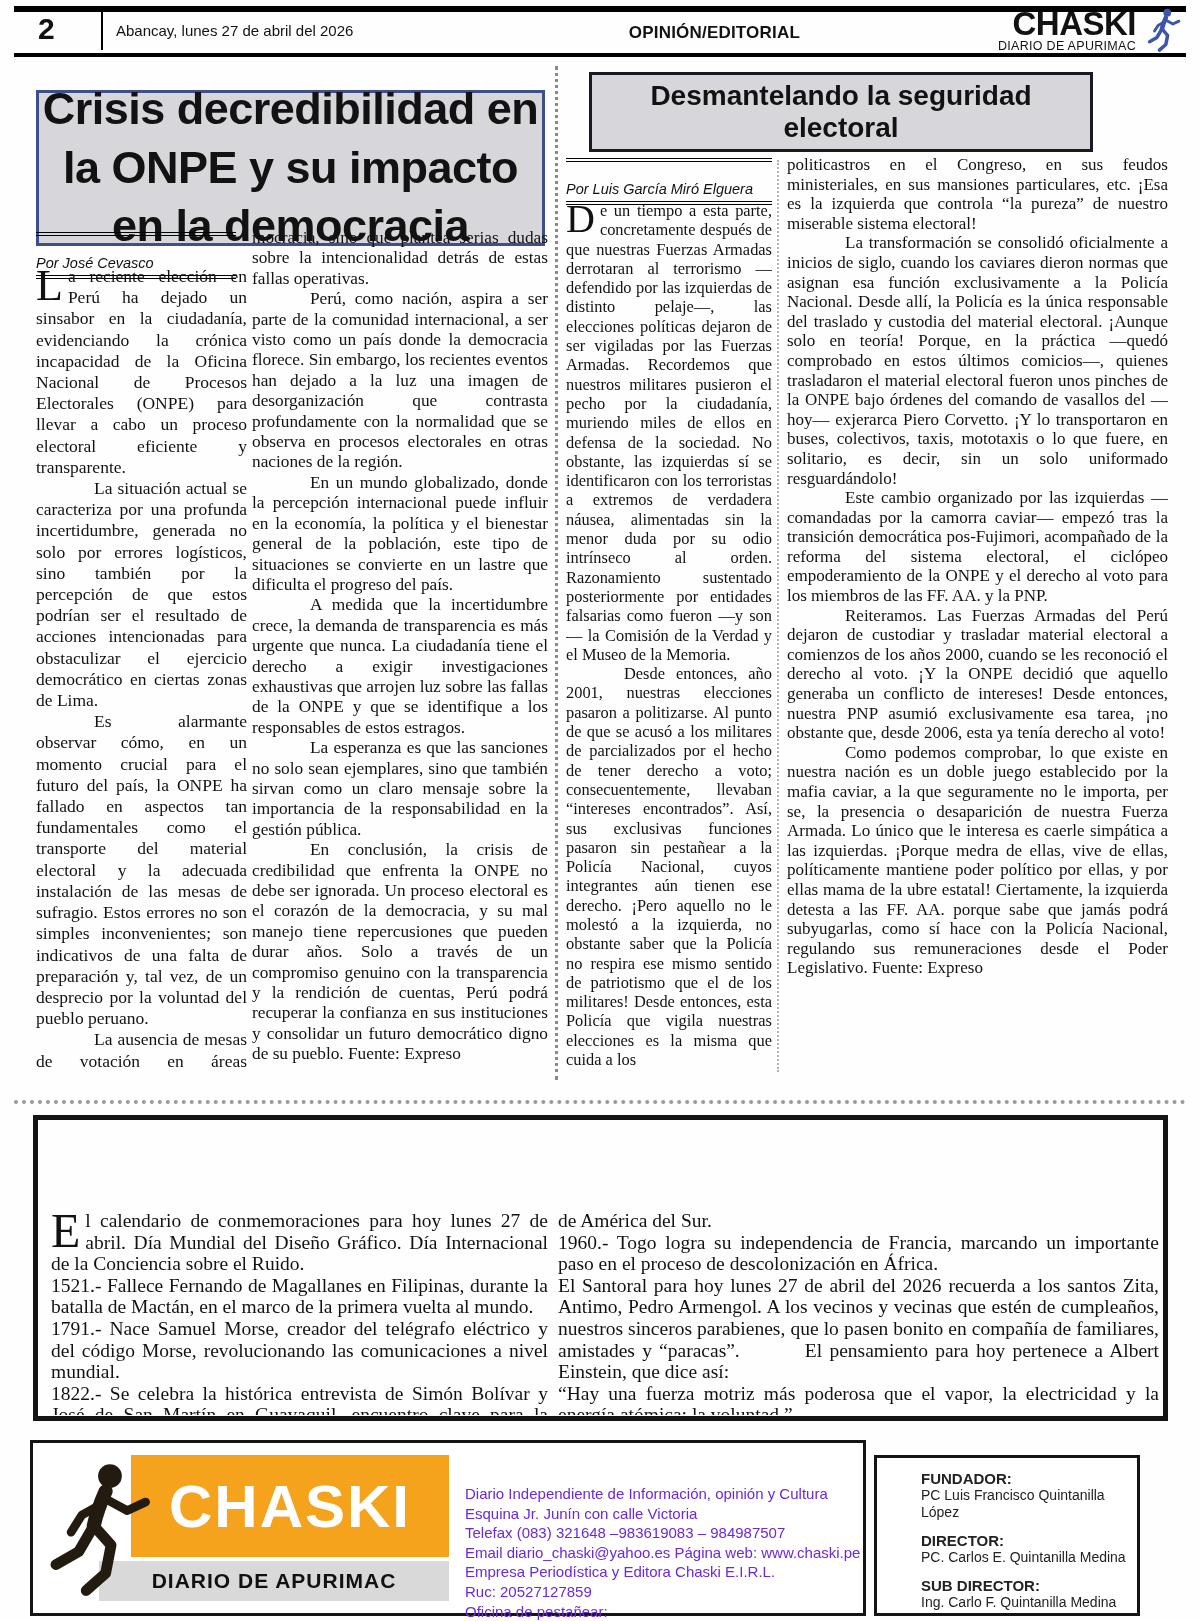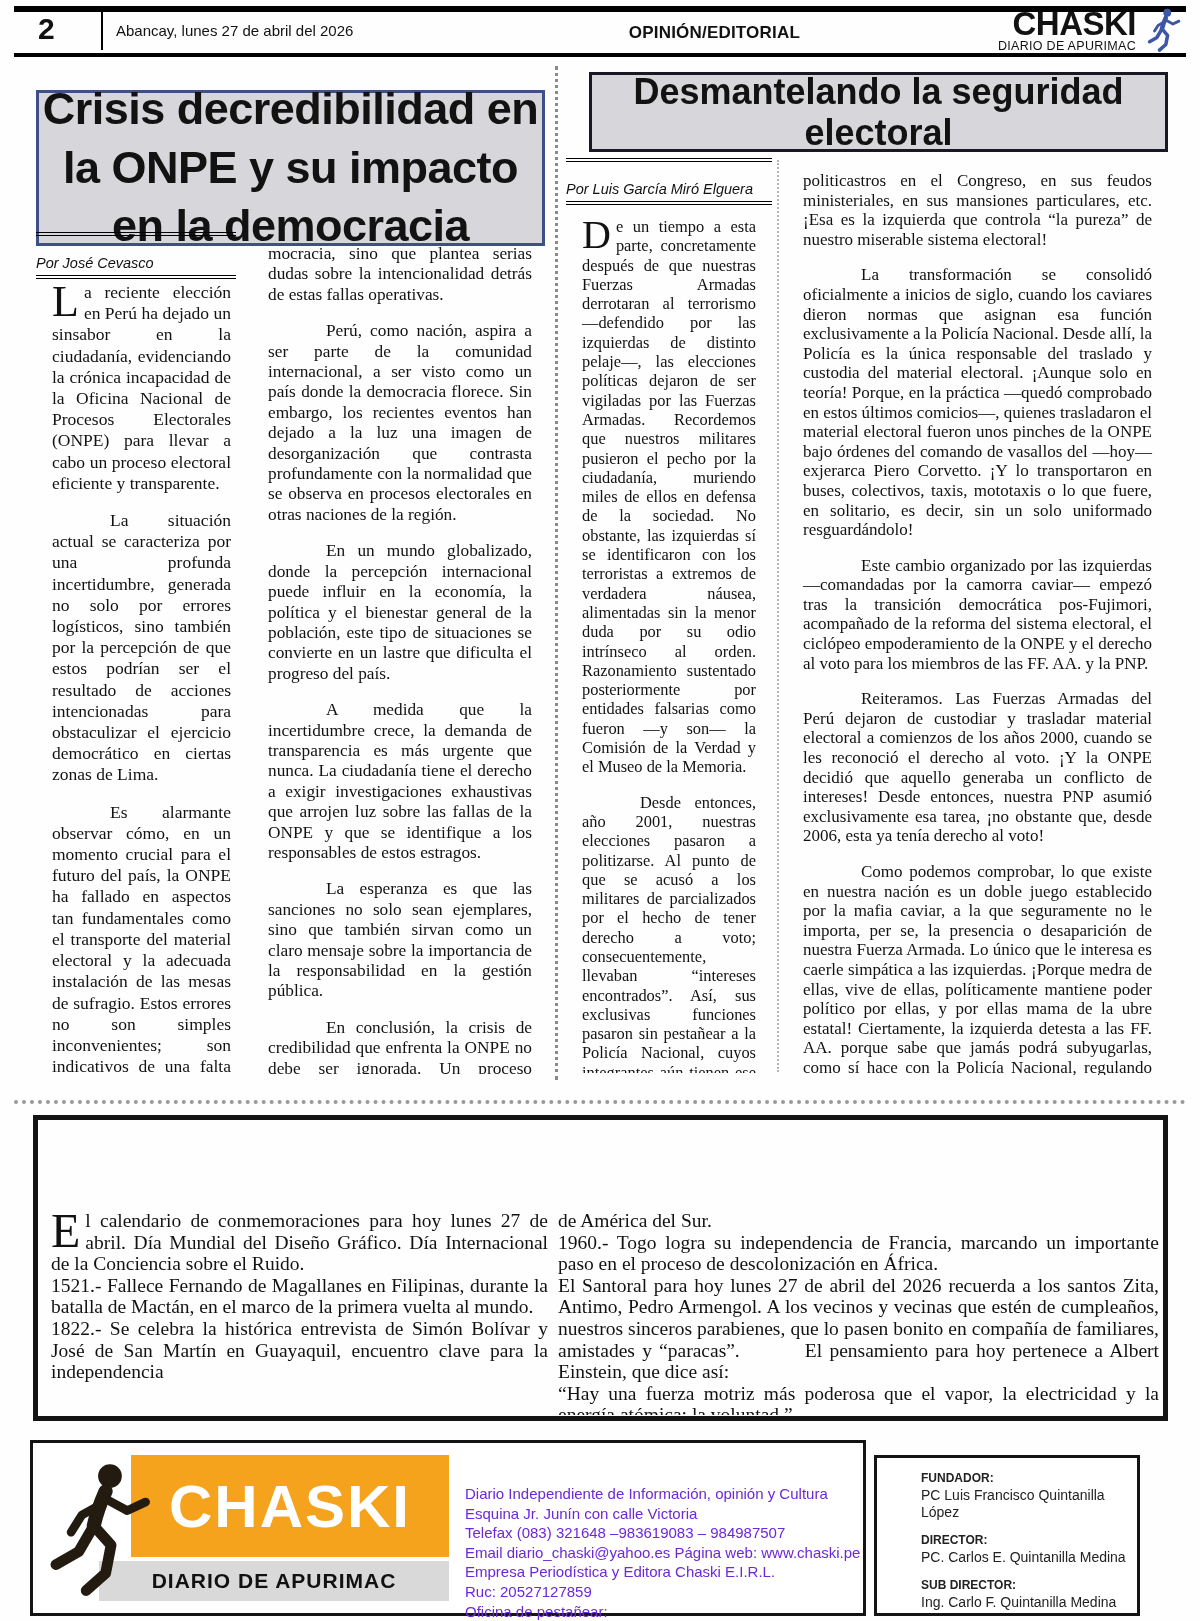--- a/index.html
+++ b/index.html
@@ -27,30 +27,30 @@
   .runner g path { stroke:currentColor; fill:none; stroke-linecap:round; stroke-linejoin:round; }
 
   .vdot1 { position:absolute; left:555px; top:66px; height:1014px; border-left:3px dotted #8a8a8a; }
   .vdot2 { position:absolute; left:777px; top:160px; height:912px; border-left:2px dotted #b5b5b5; }
   .hdot  { position:absolute; left:14px; top:1100px; width:1172px; border-top:4px dotted #999; }
 
   .titlebox { background:#d7d7db; display:flex; align-items:center; justify-content:center;
     text-align:center; font-family:"Liberation Sans", sans-serif; font-weight:bold; }
   .titlebox-left { position:absolute; left:36px; top:70px; width:509px; height:156px;
     border:3px solid #3f5086; font-size:45px; line-height:1.3; letter-spacing:-.5px;margin-top:20px; }
-  .titlebox-right { position:absolute; left:589px; top:72px; width:579px; height:80px;
-    border:3px solid #191923; font-size:36px; line-height:1.15; }
+  .titlebox-right { position:absolute; left:589px; top:72px; width:504px; height:80px;
+    border:3px solid #191923; font-size:28px; line-height:1.15; }
 
   .byline { position:absolute; border-top:4px double #000; border-bottom:4px double #000;
     padding:19px 0 4px; font:italic 14.5px "Liberation Sans", sans-serif; }
   .byline-left  { left:36px;  top:232px; width:200px; }
   .byline-right { left:566px; top:158px; width:206px; }
 
   .col { position:absolute; text-align:justify; overflow:hidden; }
-  .col p { margin:16px; }
+  .col p { margin:0; }
   .col p.ind { text-indent:58px; }
   .col-l1 { left:36px;  top:266px; width:211px; height:808px; font-size:17.5px; line-height:21.2px; }
   .col-l2 { left:252px; top:228px; width:296px; height:846px; font-size:17.3px; line-height:20.4px; }
   .col-m1 { left:566px; top:201px; width:206px; height:872px; font-size:16.4px; line-height:19.3px; }
   .col-m2 { left:787px; top:155px; width:381px; height:920px; font-size:17px;   line-height:19.6px; }
   .dropcap { float:left; font-size:44px; line-height:35px; padding:2px 5px 0 0; }
   .col-m1 .dropcap { font-size:40px; line-height:32px; }
 
   .conm { position:absolute; left:33px; top:1115px; width:1135px; height:306px;
     border:5px solid #141414; background:#fefefe; }
@@ -72,21 +72,21 @@
     display:flex; align-items:center; justify-content:center; color:#fff;
     font:bold 60px "Liberation Sans", sans-serif; letter-spacing:2px; }
   .logo-graybar { position:absolute; left:66px; top:118px; width:350px; height:40px; background:#d9d9d9;
     display:flex; align-items:center; justify-content:center; color:#111;
     font:bold 21px "Liberation Sans", sans-serif; letter-spacing:1px; }
   .foot-info { position:absolute; left:432px; top:13px; width:396px;
     font:15px/19.6px "Liberation Sans", sans-serif; color:#6d28d9;margin-top:28px; }
   .foot-staff { position:absolute; left:874px; top:1455px; width:266px; height:161px;
     border:3px solid #141414; background:#fff; padding:12px 6px 0 44px;
     font-family:"Liberation Sans", sans-serif; color:#222; }
-  .staff-role { font-weight:bold; font-size:12px; line-height:17px; }
+  .staff-role { font-weight:bold; font-size:15px; line-height:17px; }
   .staff-name { font-size:14px; line-height:17px; margin-bottom:11px; }
 </style>
 </head>
 <body>
 
 <div class="page">
 
   <div class="rule rule-a"></div>
   <div class="hdr-num">2</div>
   <div class="hdr-vline"></div>
@@ -140,20 +140,21 @@
     <p class="ind">La transformación se consolidó oficialmente a inicios de siglo, cuando los caviares dieron normas que asignan esa función exclusivamente a la Policía Nacional. Desde allí, la Policía es la única responsable del traslado y custodia del material electoral. ¡Aunque solo en teoría! Porque, en la práctica —quedó comprobado en estos últimos comicios—, quienes trasladaron el material electoral fueron unos pinches de la ONPE bajo órdenes del comando de vasallos del —hoy— exjerarca Piero Corvetto. ¡Y lo transportaron en buses, colectivos, taxis, mototaxis o lo que fuere, en solitario, es decir, sin un solo uniformado resguardándolo!</p>
     <p class="ind">Este cambio organizado por las izquierdas —comandadas por la camorra caviar— empezó tras la transición democrática pos-Fujimori, acompañado de la reforma del sistema electoral, el ciclópeo empoderamiento de la ONPE y el derecho al voto para los miembros de las FF. AA. y la PNP.</p>
     <p class="ind">Reiteramos. Las Fuerzas Armadas del Perú dejaron de custodiar y trasladar material electoral a comienzos de los años 2000, cuando se les reconoció el derecho al voto. ¡Y la ONPE decidió que aquello generaba un conflicto de intereses! Desde entonces, nuestra PNP asumió exclusivamente esa tarea, ¡no obstante que, desde 2006, esta ya tenía derecho al voto!</p>
     <p class="ind">Como podemos comprobar, lo que existe en nuestra nación es un doble juego establecido por la mafia caviar, a la que seguramente no le importa, per se, la presencia o desaparición de nuestra Fuerza Armada. Lo único que le interesa es caerle simpática a las izquierdas. ¡Porque medra de ellas, vive de ellas, políticamente mantiene poder político por ellas, y por ellas mama de la ubre estatal! Ciertamente, la izquierda detesta a las FF. AA. porque sabe que jamás podrá subyugarlas, como sí hace con la Policía Nacional, regulando sus remuneraciones desde el Poder Legislativo. Fuente: Expreso</p>
   </div>
 
   <div class="conm">
     <div class="conm-col conm-l">
       <p><span class="dropcap">E</span><span>l calendario de conmemoraciones para hoy lunes 27 de abril. Día Mundial del Diseño Gráfico. Día Internacional de la Conciencia sobre el Ruido.</span></p>
       <p>1521.- Fallece Fernando de Magallanes en Filipinas, durante la batalla de Mactán, en el marco de la primera vuelta al mundo.</p>
+      <p>1791.- Nace Samuel Morse, creador del telégrafo eléctrico y del código Morse, revolucionando las comunicaciones a nivel mundial.</p>
       <p>1822.- Se celebra la histórica entrevista de Simón Bolívar y José de San Martín en Guayaquil, encuentro clave para la independencia</p>
     </div>
     <div class="conm-col conm-r">
       <p>de América del Sur.</p>
       <p>1960.- Togo logra su independencia de Francia, marcando un importante paso en el proceso de descolonización en África.</p>
       <p>El Santoral para hoy lunes 27 de abril del 2026 recuerda a los santos Zita, Antimo, Pedro Armengol. A los vecinos y vecinas que estén de cumpleaños, nuestros sinceros parabienes, que lo pasen bonito en compañía de familiares, amistades y “paracas”.&nbsp;&nbsp;&nbsp;&nbsp;&nbsp;&nbsp;&nbsp;&nbsp;&nbsp;El pensamiento para hoy pertenece a Albert Einstein, que dice así:</p>
       <p>“Hay una fuerza motriz más poderosa que el vapor, la electricidad y la energía atómica: la voluntad.”</p>
     </div>
   </div>
 

